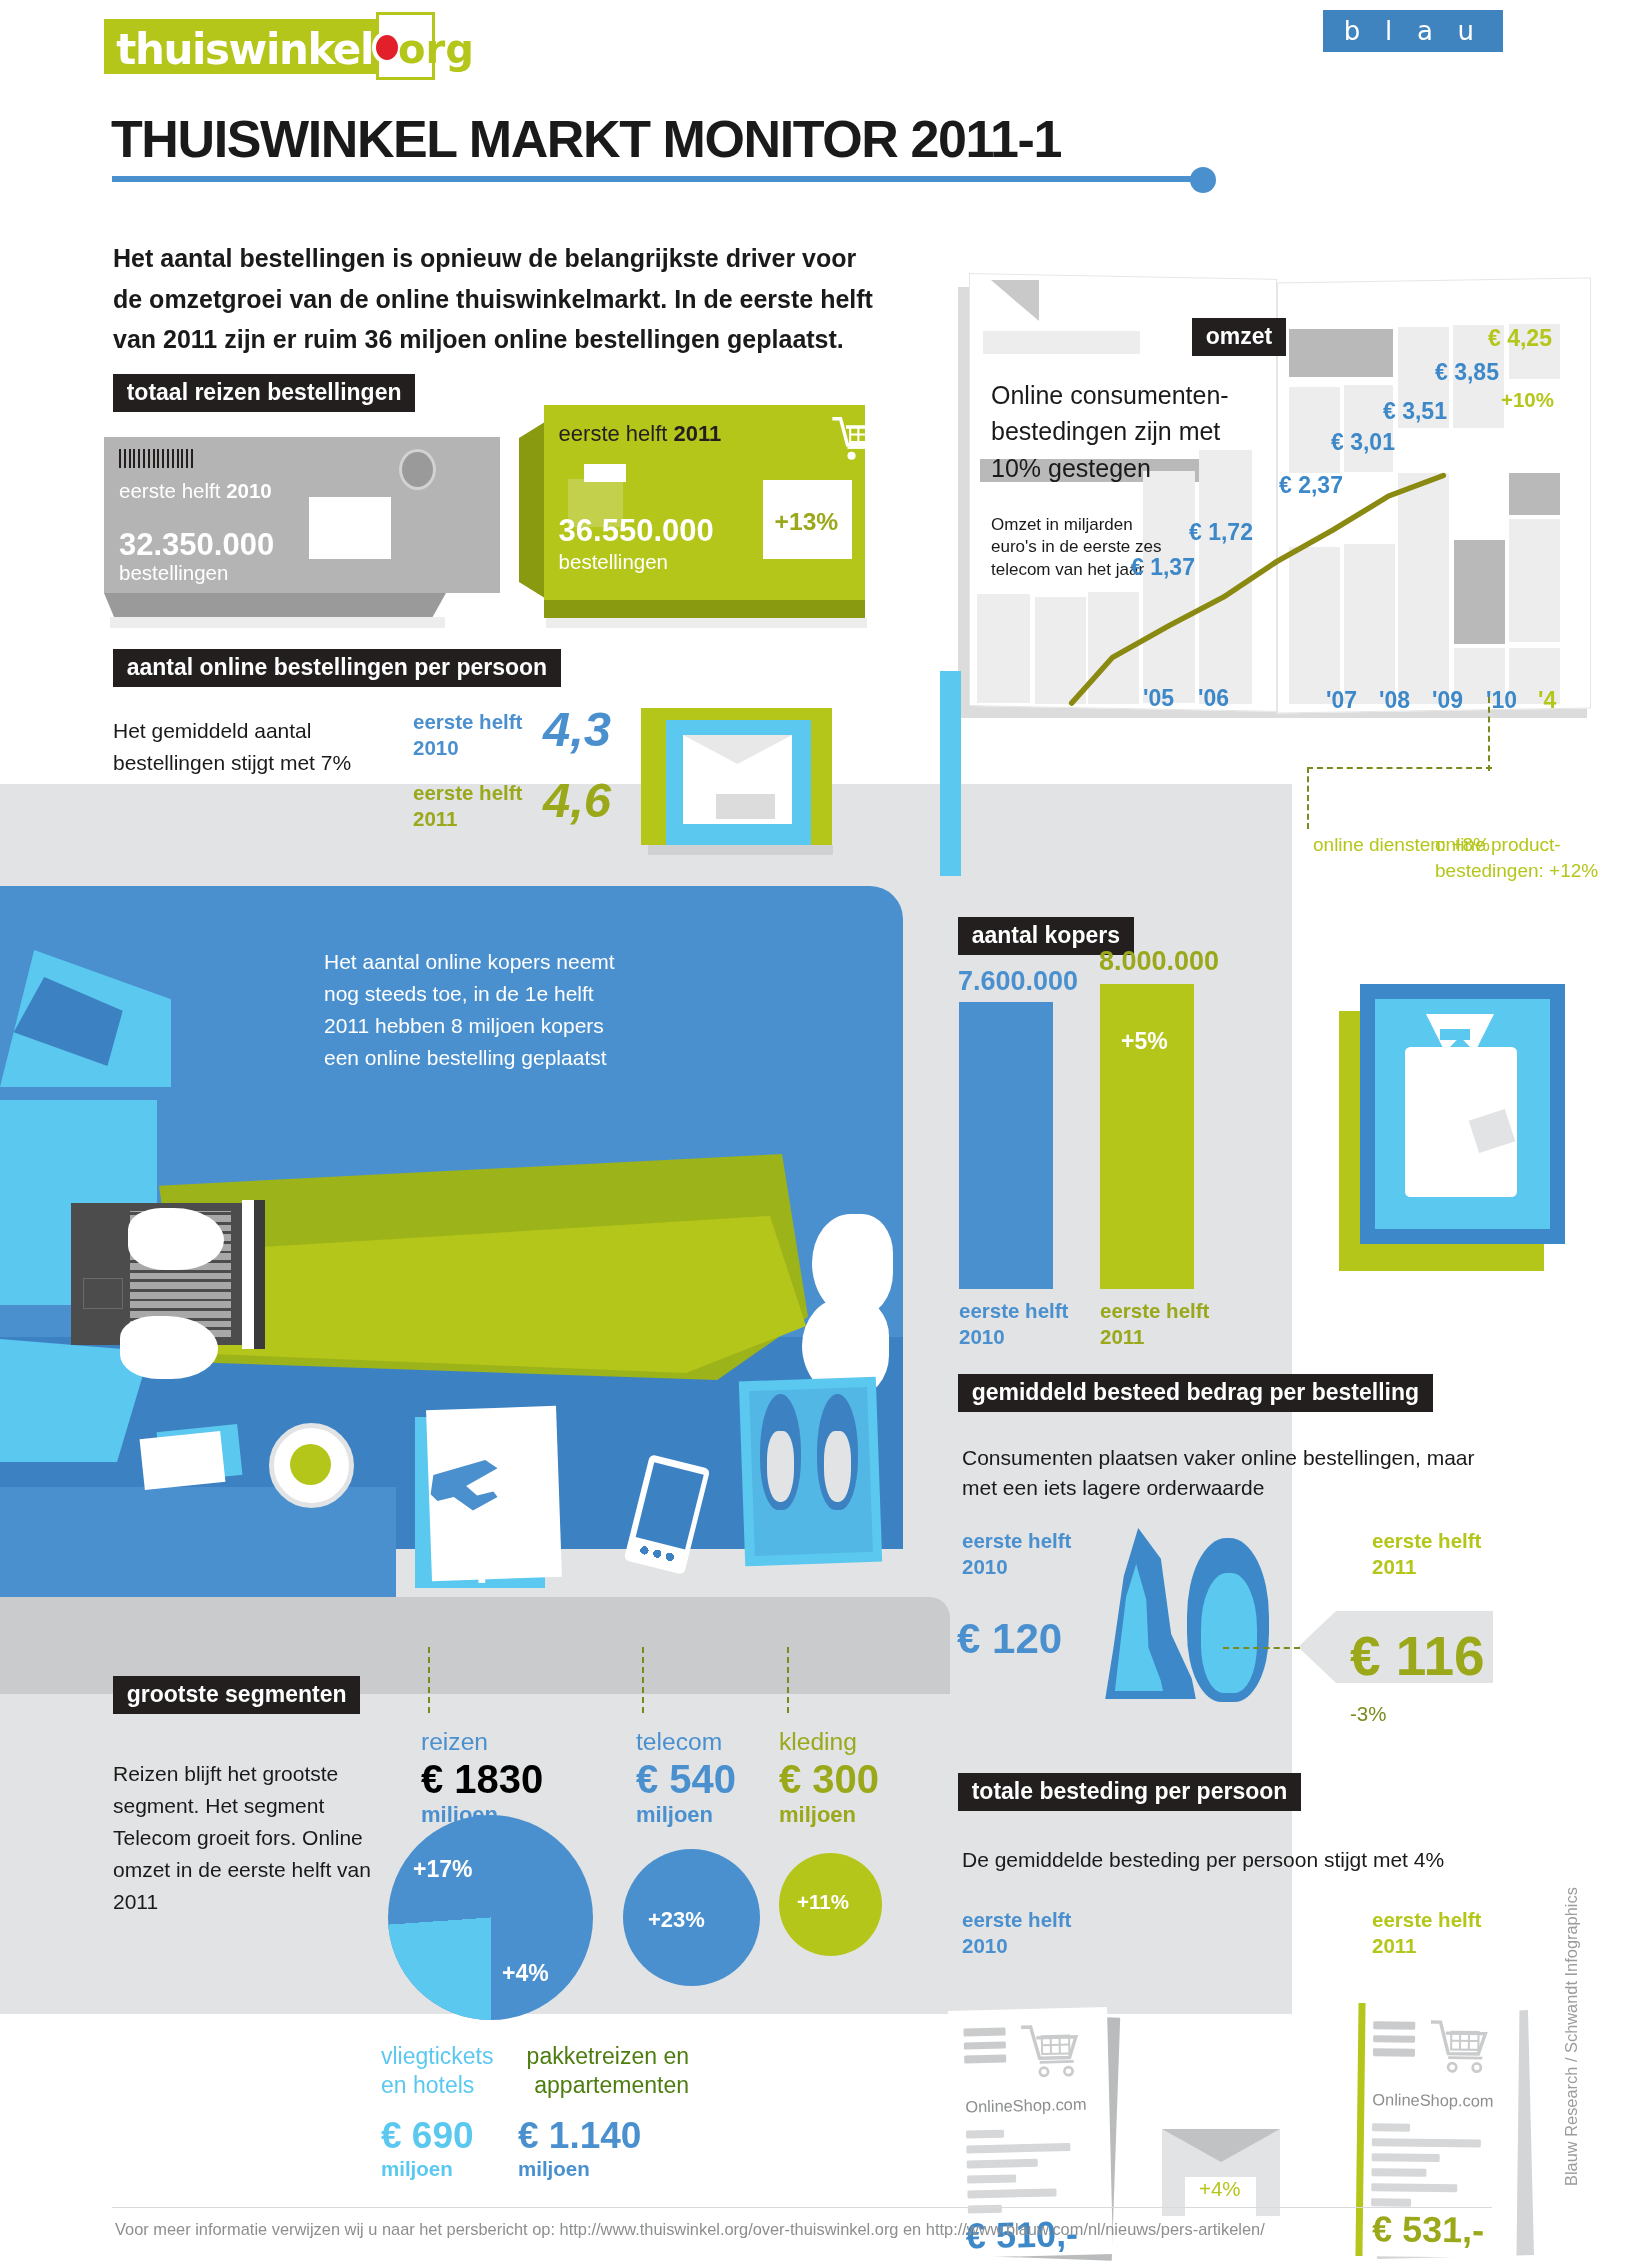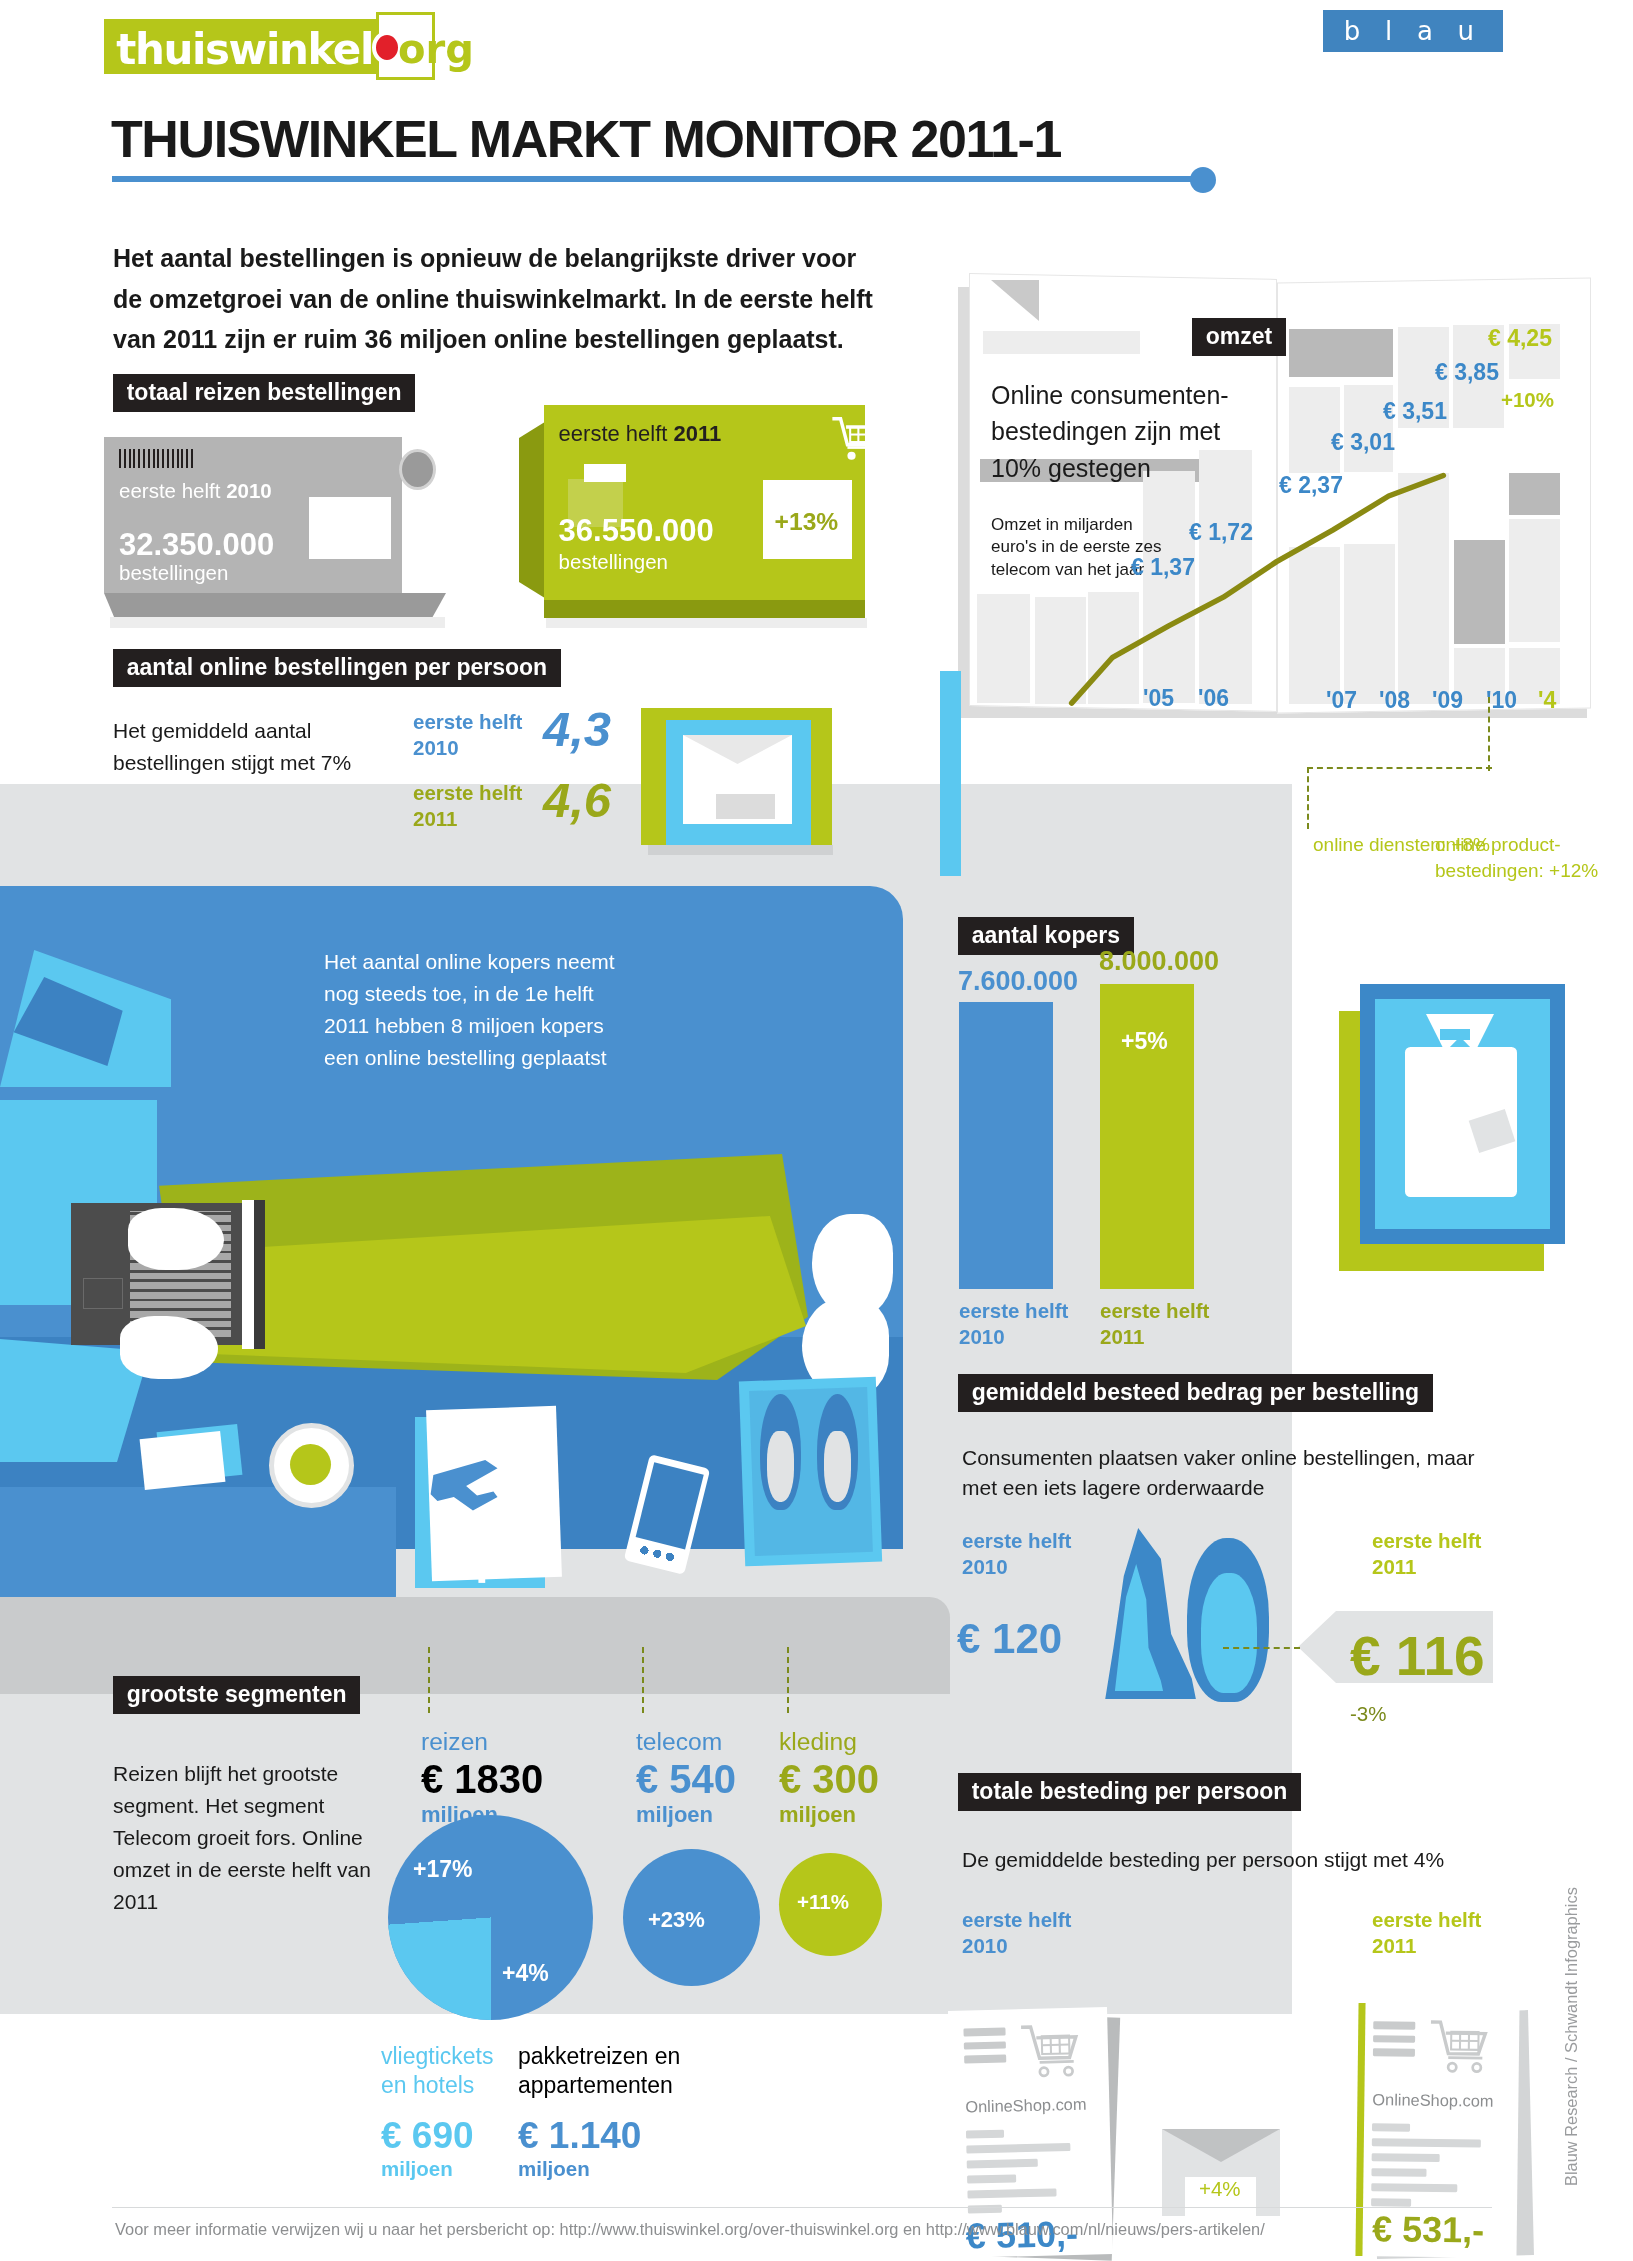--- a/index.html
+++ b/index.html
@@ -41,21 +41,21 @@
 
   
   #grey-band-left { left:0; top:784px; width:1292px; height:909px; background:#e1e3e4; }
   #grey-band-right-1 { left:950px; top:886px; width:342px; height:808px; background:#e1e3e4; }
   #grey-band-lowerleft { left:0; top:1693px; width:950px; height:321px; background:#e1e3e4; }
   #grey-band-lowerright { left:950px; top:1693px; width:342px; height:321px; background:#e1e3e4; }
 
   
   #badge-totaal { left:113px; top:374px; }
   #box2010 { left:104px; top:437px; width:369px; height:178px; }
-  #box2010 .face { position:absolute; left:0; top:0; width:298px; height:156px; background:#b4b4b4; }
+  #box2010 .face { position:absolute; left:0; top:0; width:396px; height:156px; background:#b4b4b4; }
   #box2010 .side { position:absolute; left:0; top:156px; width:342px; height:24.6px; background:#9a9a9a;
                    clip-path: polygon(0 0, 100% 0, 96% 100%, 3% 100%); }
   #box2010 .shadow { position:absolute; left:5.5px; top:180px; width:335px; height:11px; background:#ededed; }
   #box2010 .barcode { position:absolute; left:15px; top:12.3px; width:75px; height:19px;
         background: repeating-linear-gradient(90deg,#231f1f 0,#231f1f 2.1px,transparent 2.1px,transparent 4.8px); }
   #box2010 .whitebox { position:absolute; left:205px; top:60px; width:82px; height:62px; background:#fff; }
   #box2010 .knob { position:absolute; left:295px; top:12.3px; width:37px; height:41px; border-radius:50%;
                    background:#9a9a9a; border:3.4px solid #d2d2d2; }
   .boxlabel { position:absolute; color:#ffffff; }
 
@@ -572,21 +572,21 @@
 <div class="abs" id="circ-telecom-pct">+23%</div>
 <div class="abs" id="circ-kleding"></div>
 <div class="abs" id="circ-kleding-pct">+11%</div>
 
 <div class="abs" id="sub-vlieg">
   <div class="sub-name" style="color:#5bc8f0;">vliegtickets en hotels</div>
   <div class="sub-amt" style="color:#5bc8f0;">€ 690</div>
   <div class="sub-unit" style="color:#5bc8f0;">miljoen</div>
 </div>
 <div class="abs" id="sub-pakket">
-  <div class="sub-name" style="color:#000000;">pakketreizen en appartementen</div>
+  <div class="sub-name" style="color:#4d7c0f;text-align:right;">pakketreizen en appartementen</div>
   <div class="sub-amt" style="color:#4a90cf;">€ 1.140</div>
   <div class="sub-unit" style="color:#4a90cf;">miljoen</div>
 </div>
 
 <div class="abs badge" id="badge-totale">totale besteding per persoon</div>
 <div class="abs" id="totale-text">De gemiddelde besteding per persoon stijgt met 4%</div>
 <div class="abs" id="tb-2010">
   <div>eerste helft</div>
   <div>2010</div>
 </div>

